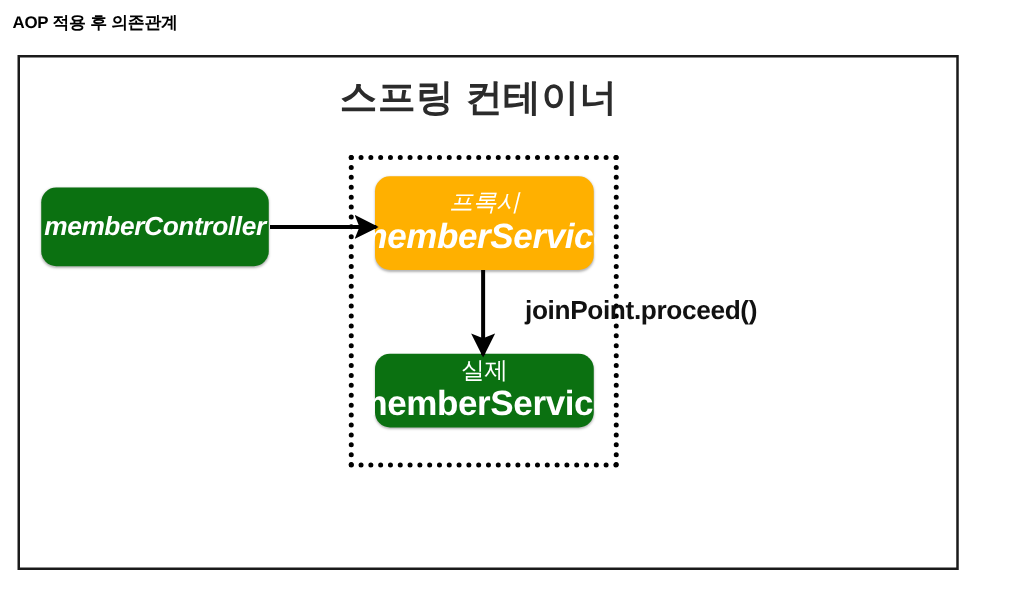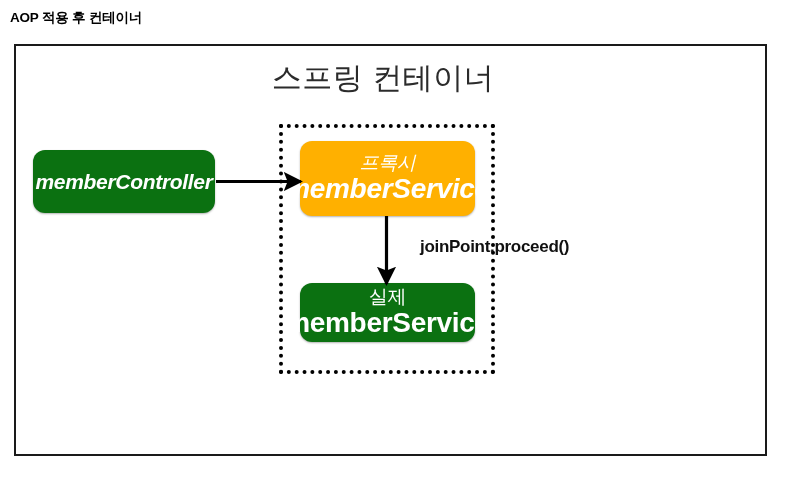--- a/index.html
+++ b/index.html
@@ -54,20 +54,21 @@
     width: 808px;
     text-align: center;
     font-size: 30px;
     color: #2b2b2b;
     font-weight: 400;
     letter-spacing: 0.5px;
   }
   .container-title .title-inner {
     position: relative;
     left: -21px;
+    font-weight: bold;
   }
 
   
   .dotted-region {
     position: absolute;
     left: 279px;
     top: 124px;
     width: 216px;
     height: 250px;
     border: 4px dotted #000000;
@@ -133,33 +134,33 @@
     width: 808px;
     height: 479px;
     pointer-events: none;
   }
 
   
   .joinpoint-label {
     position: absolute;
     left: 420px;
     top: 237px;
-    font-size: 17px;
+    font-size: 21px;
     font-weight: bold;
     color: #111111;
     letter-spacing: -0.3px;
     white-space: nowrap;
   }
 </style>
 </head>
 <body>
 
 <div id="canvas">
 
-  <div class="caption">AOP 적용 후 컨테이너</div>
+  <div class="caption">AOP 적용 후 의존관계</div>
 
   <div class="outer-frame"></div>
 
   <div class="container-title">
     <span class="title-inner">스프링 컨테이너</span>
   </div>
 
   <div class="dotted-region"></div>
 
   <div class="node" id="node-controller">

